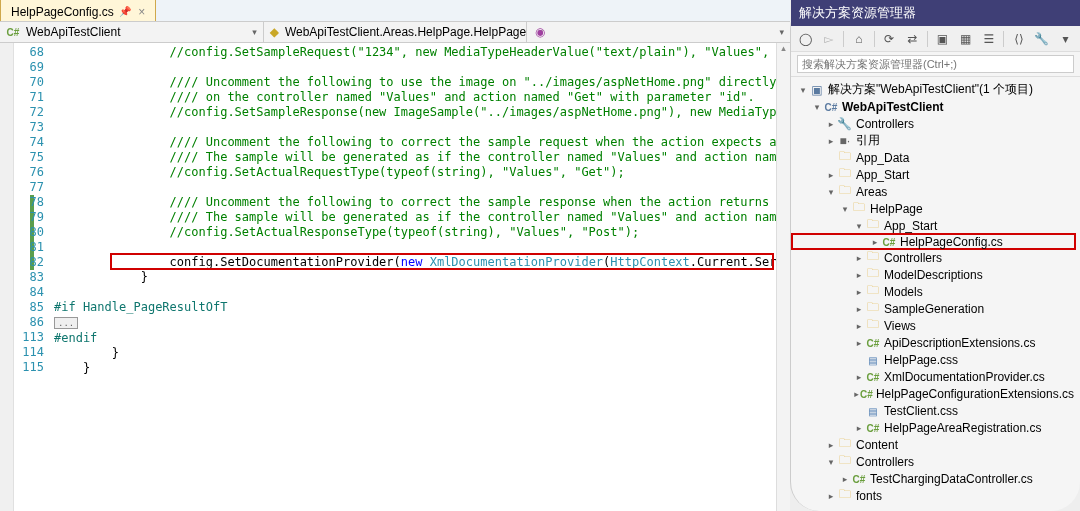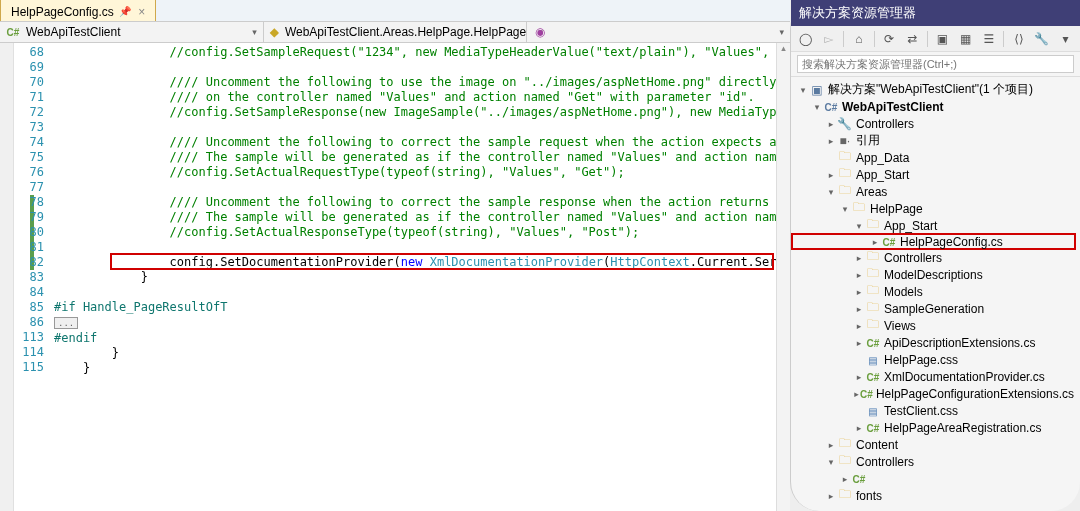--- a/index.html
+++ b/index.html
@@ -248,20 +248,21 @@
           <span class="tree-label">Content</span>
         </div>
         <div class="tree-node" style="padding-left: 34px;">
           <span class="exp">▾</span>
           <span class="ticon"><span style="color:#e0b64a;">🗀</span></span>
           <span class="tree-label">Controllers</span>
         </div>
         <div class="tree-node" style="padding-left: 48px;">
           <span class="exp">▸</span>
           <span class="ticon"><span style="color:#6a9e3d;font-weight:bold;font-size:10px">C#</span></span>
+          <span class="tree-label">TestChargingDataController.cs</span>
         </div>
         <div class="tree-node" style="padding-left: 34px;">
           <span class="exp">▸</span>
           <span class="ticon"><span style="color:#e0b64a;">🗀</span></span>
           <span class="tree-label">fonts</span>
         </div>
       </div>
   </div>
 </div>
 

